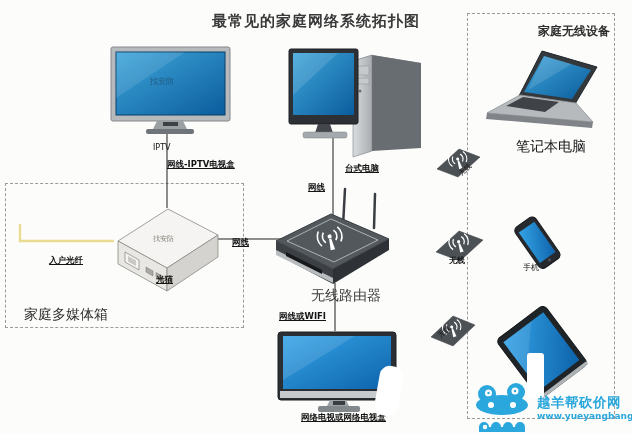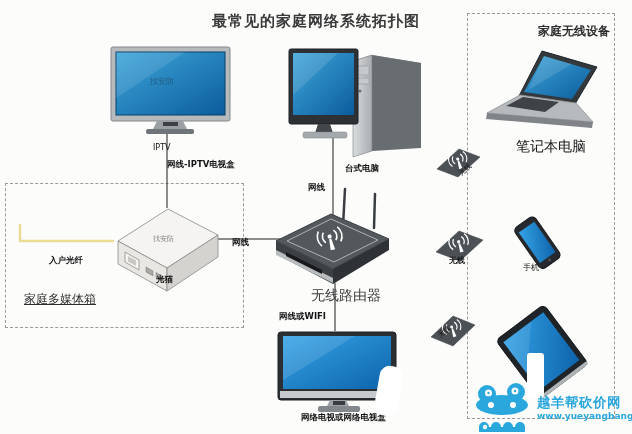--- a/index.html
+++ b/index.html
@@ -5,29 +5,29 @@
   html,body{margin:0;padding:0;background:#fff;}
   .canvas{position:relative;width:632px;height:434px;background:#fcfcfb;overflow:hidden;
           font-family:"DejaVu Sans",sans-serif;}
   .title{position:absolute;top:12px;left:0;width:100%;text-align:center;font-size:15px;
          font-weight:600;color:#3a3a3a;letter-spacing:1px;}
   .zone{position:absolute;border:1px dashed #9b9b9b;}
   .zone-left{left:5px;top:183px;width:237px;height:143px;}
   .zone-right{left:467px;top:13px;width:146px;height:404px;}
   svg.diagram{position:absolute;left:0;top:0;z-index:2;}
   .lbl{position:absolute;z-index:3;font-size:8.5px;color:#141414;white-space:nowrap;line-height:1;}
-  .b{font-weight:bold;}
+  .b{font-weight:bold;text-decoration:underline;}
   .lb-iptv{left:153px;top:144px;font-size:8px;}
   .lb-iptvcable{left:167px;top:160px;}
   .lb-desktop{left:345px;top:164px;}
   .lb-lan1{left:308px;top:183px;}
   .lb-fiber{left:49px;top:247px;margin-top:9px;}
   .lb-lan2{left:232px;top:238px;}
   .lb-modem{left:156px;top:275px;}
-  .lb-zone1{left:24px;top:293px;font-size:12px;color:#2e2e2e;text-decoration:underline;}
+  .lb-zone1{left:24px;top:307px;font-size:14px;color:#2e2e2e;}
   .lb-router{left:311px;top:288px;font-size:14px;font-weight:normal;color:#3d3d3d;}
   .lb-lan3{left:279px;top:312px;}
   .lb-tv2{left:291px;top:413px;padding-left:10px;}
   .lb-zone2{left:538px;top:25px;font-size:12px;color:#2e2e2e;font-weight:bold;}
   .lb-laptop{left:516px;top:139px;font-size:14px;}
   .lb-phone{left:523px;top:264px;font-size:8px;}
   .lb-wl1{left:458px;top:172px;font-size:7px;transform:rotate(-40deg);transform-origin:left top;}
   .lb-wl2{left:449px;top:257px;font-size:8px;font-weight:600;}
   .lb-wl3{left:437px;top:334px;font-size:7px;transform:rotate(-40deg);transform-origin:left top;}
   .scr-wm{position:absolute;z-index:3;white-space:nowrap;line-height:1;text-align:center;}

